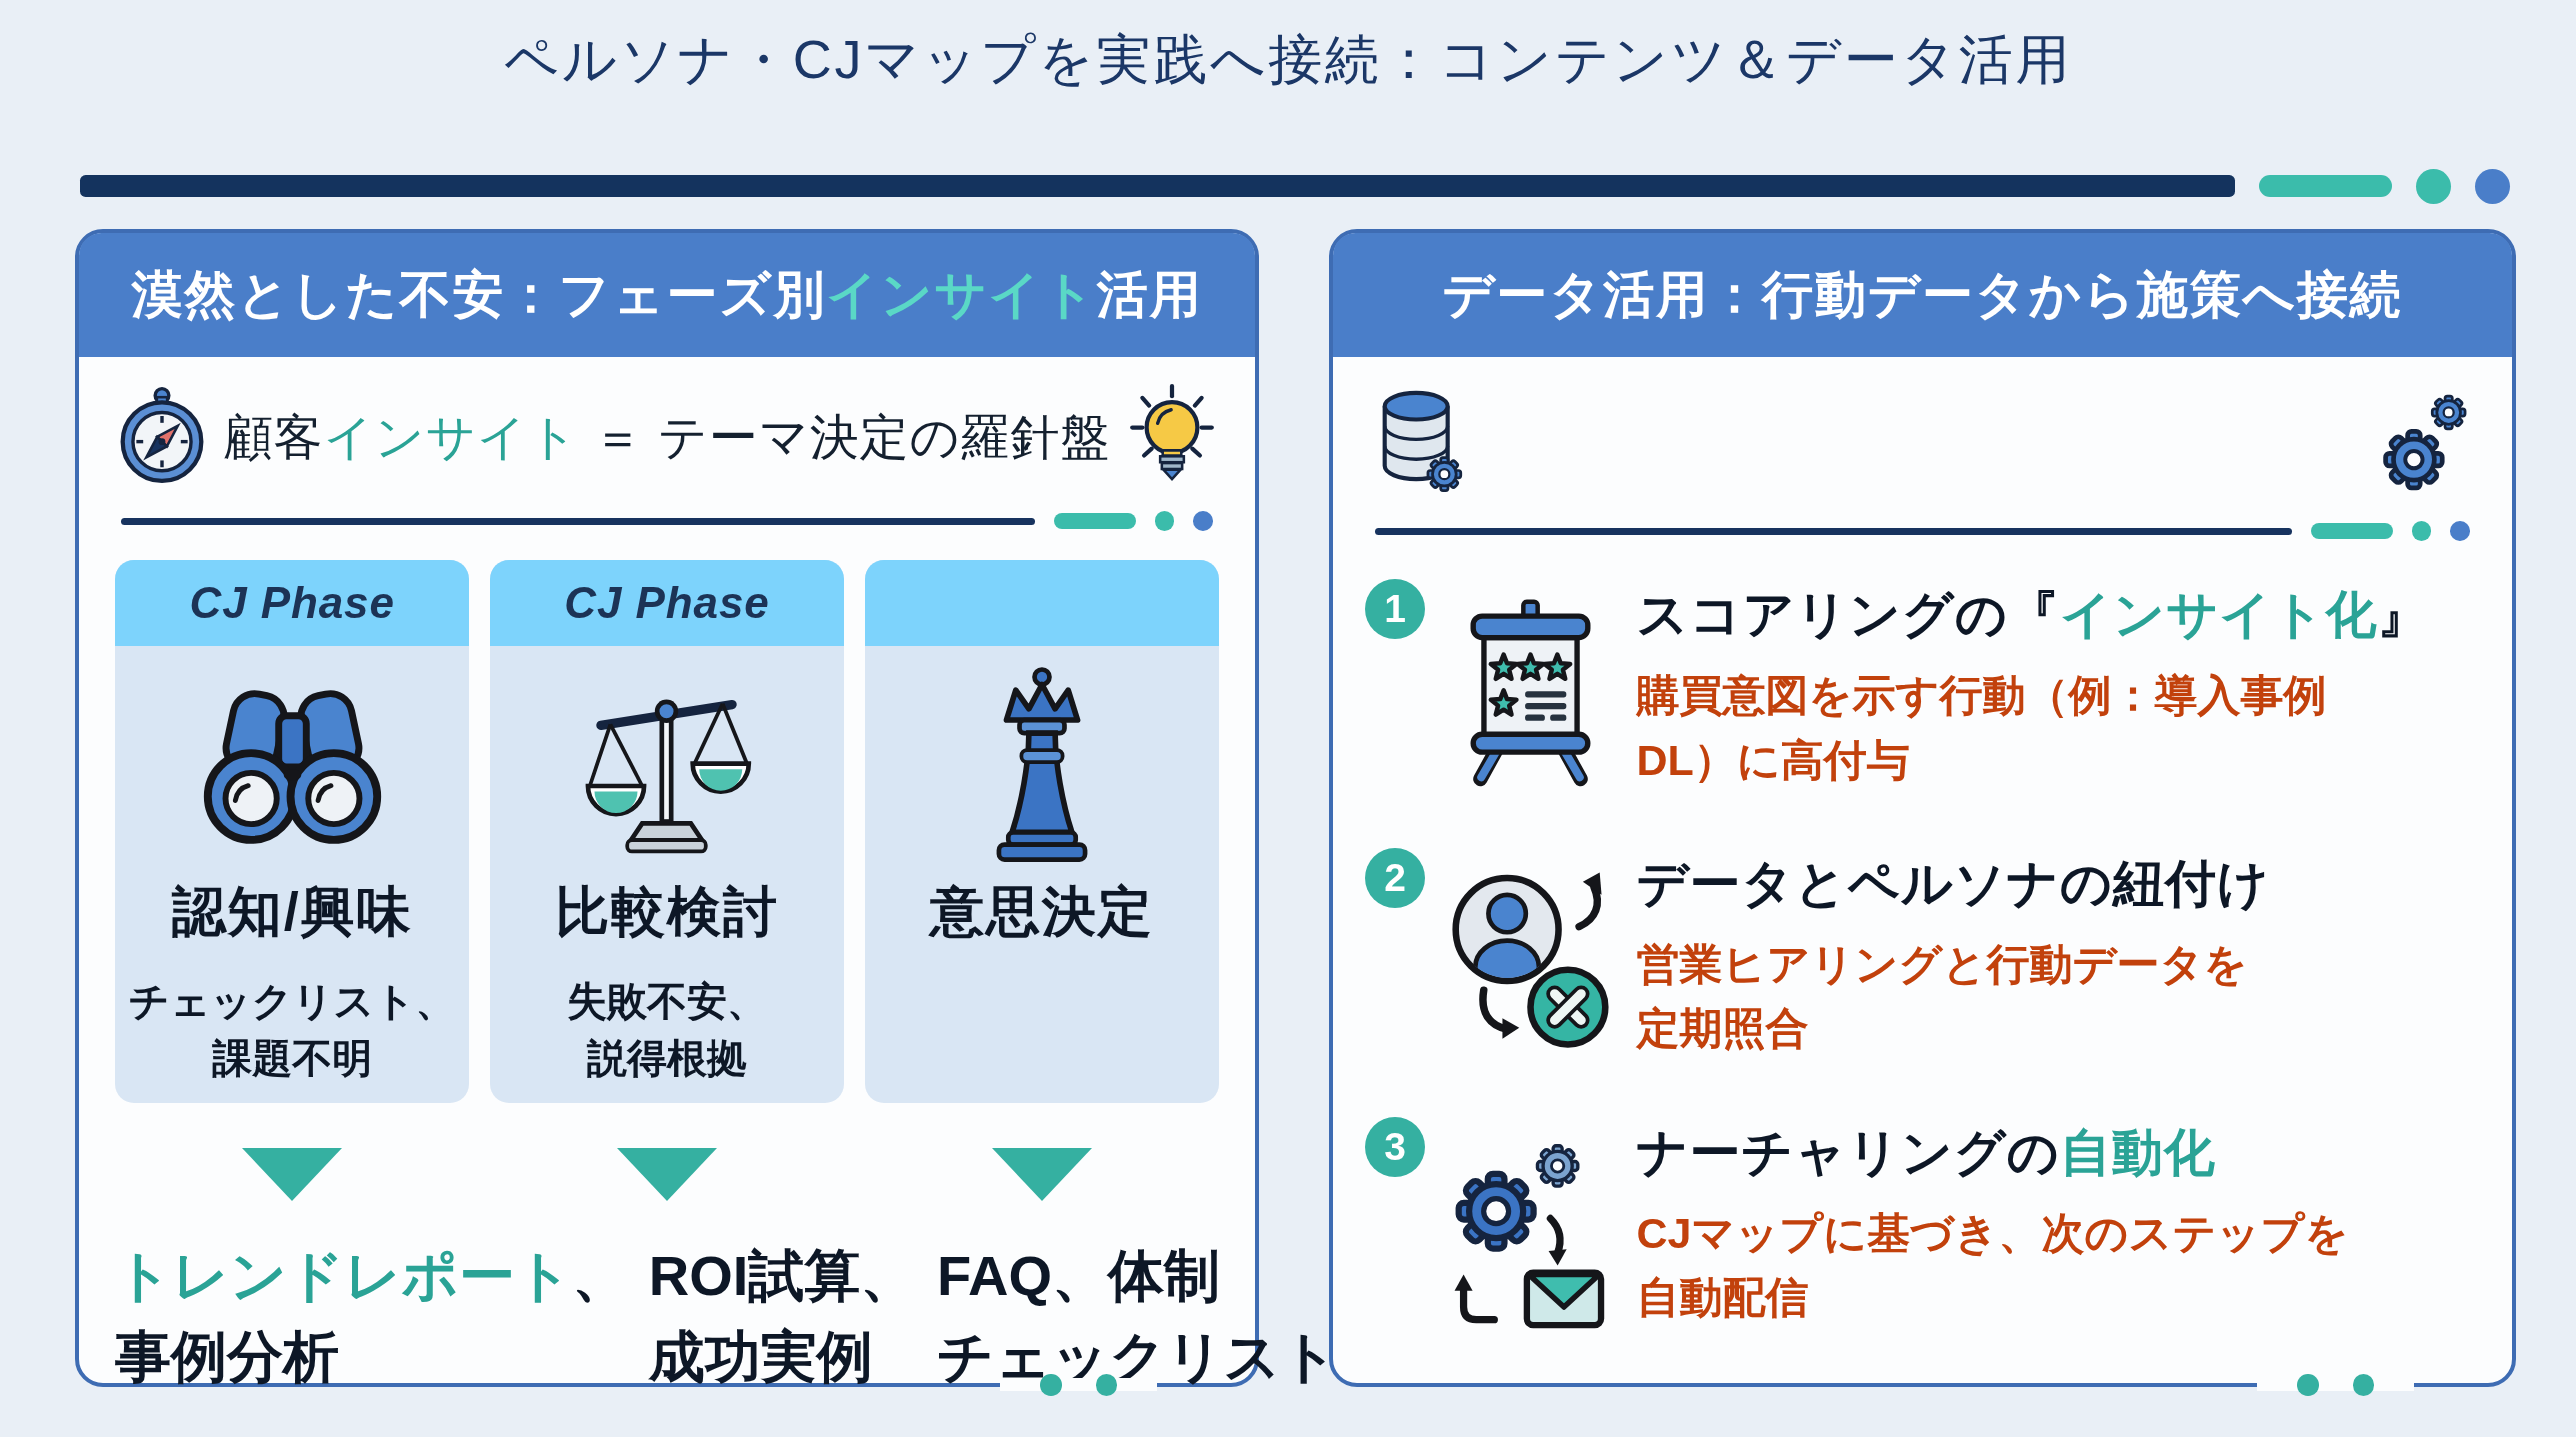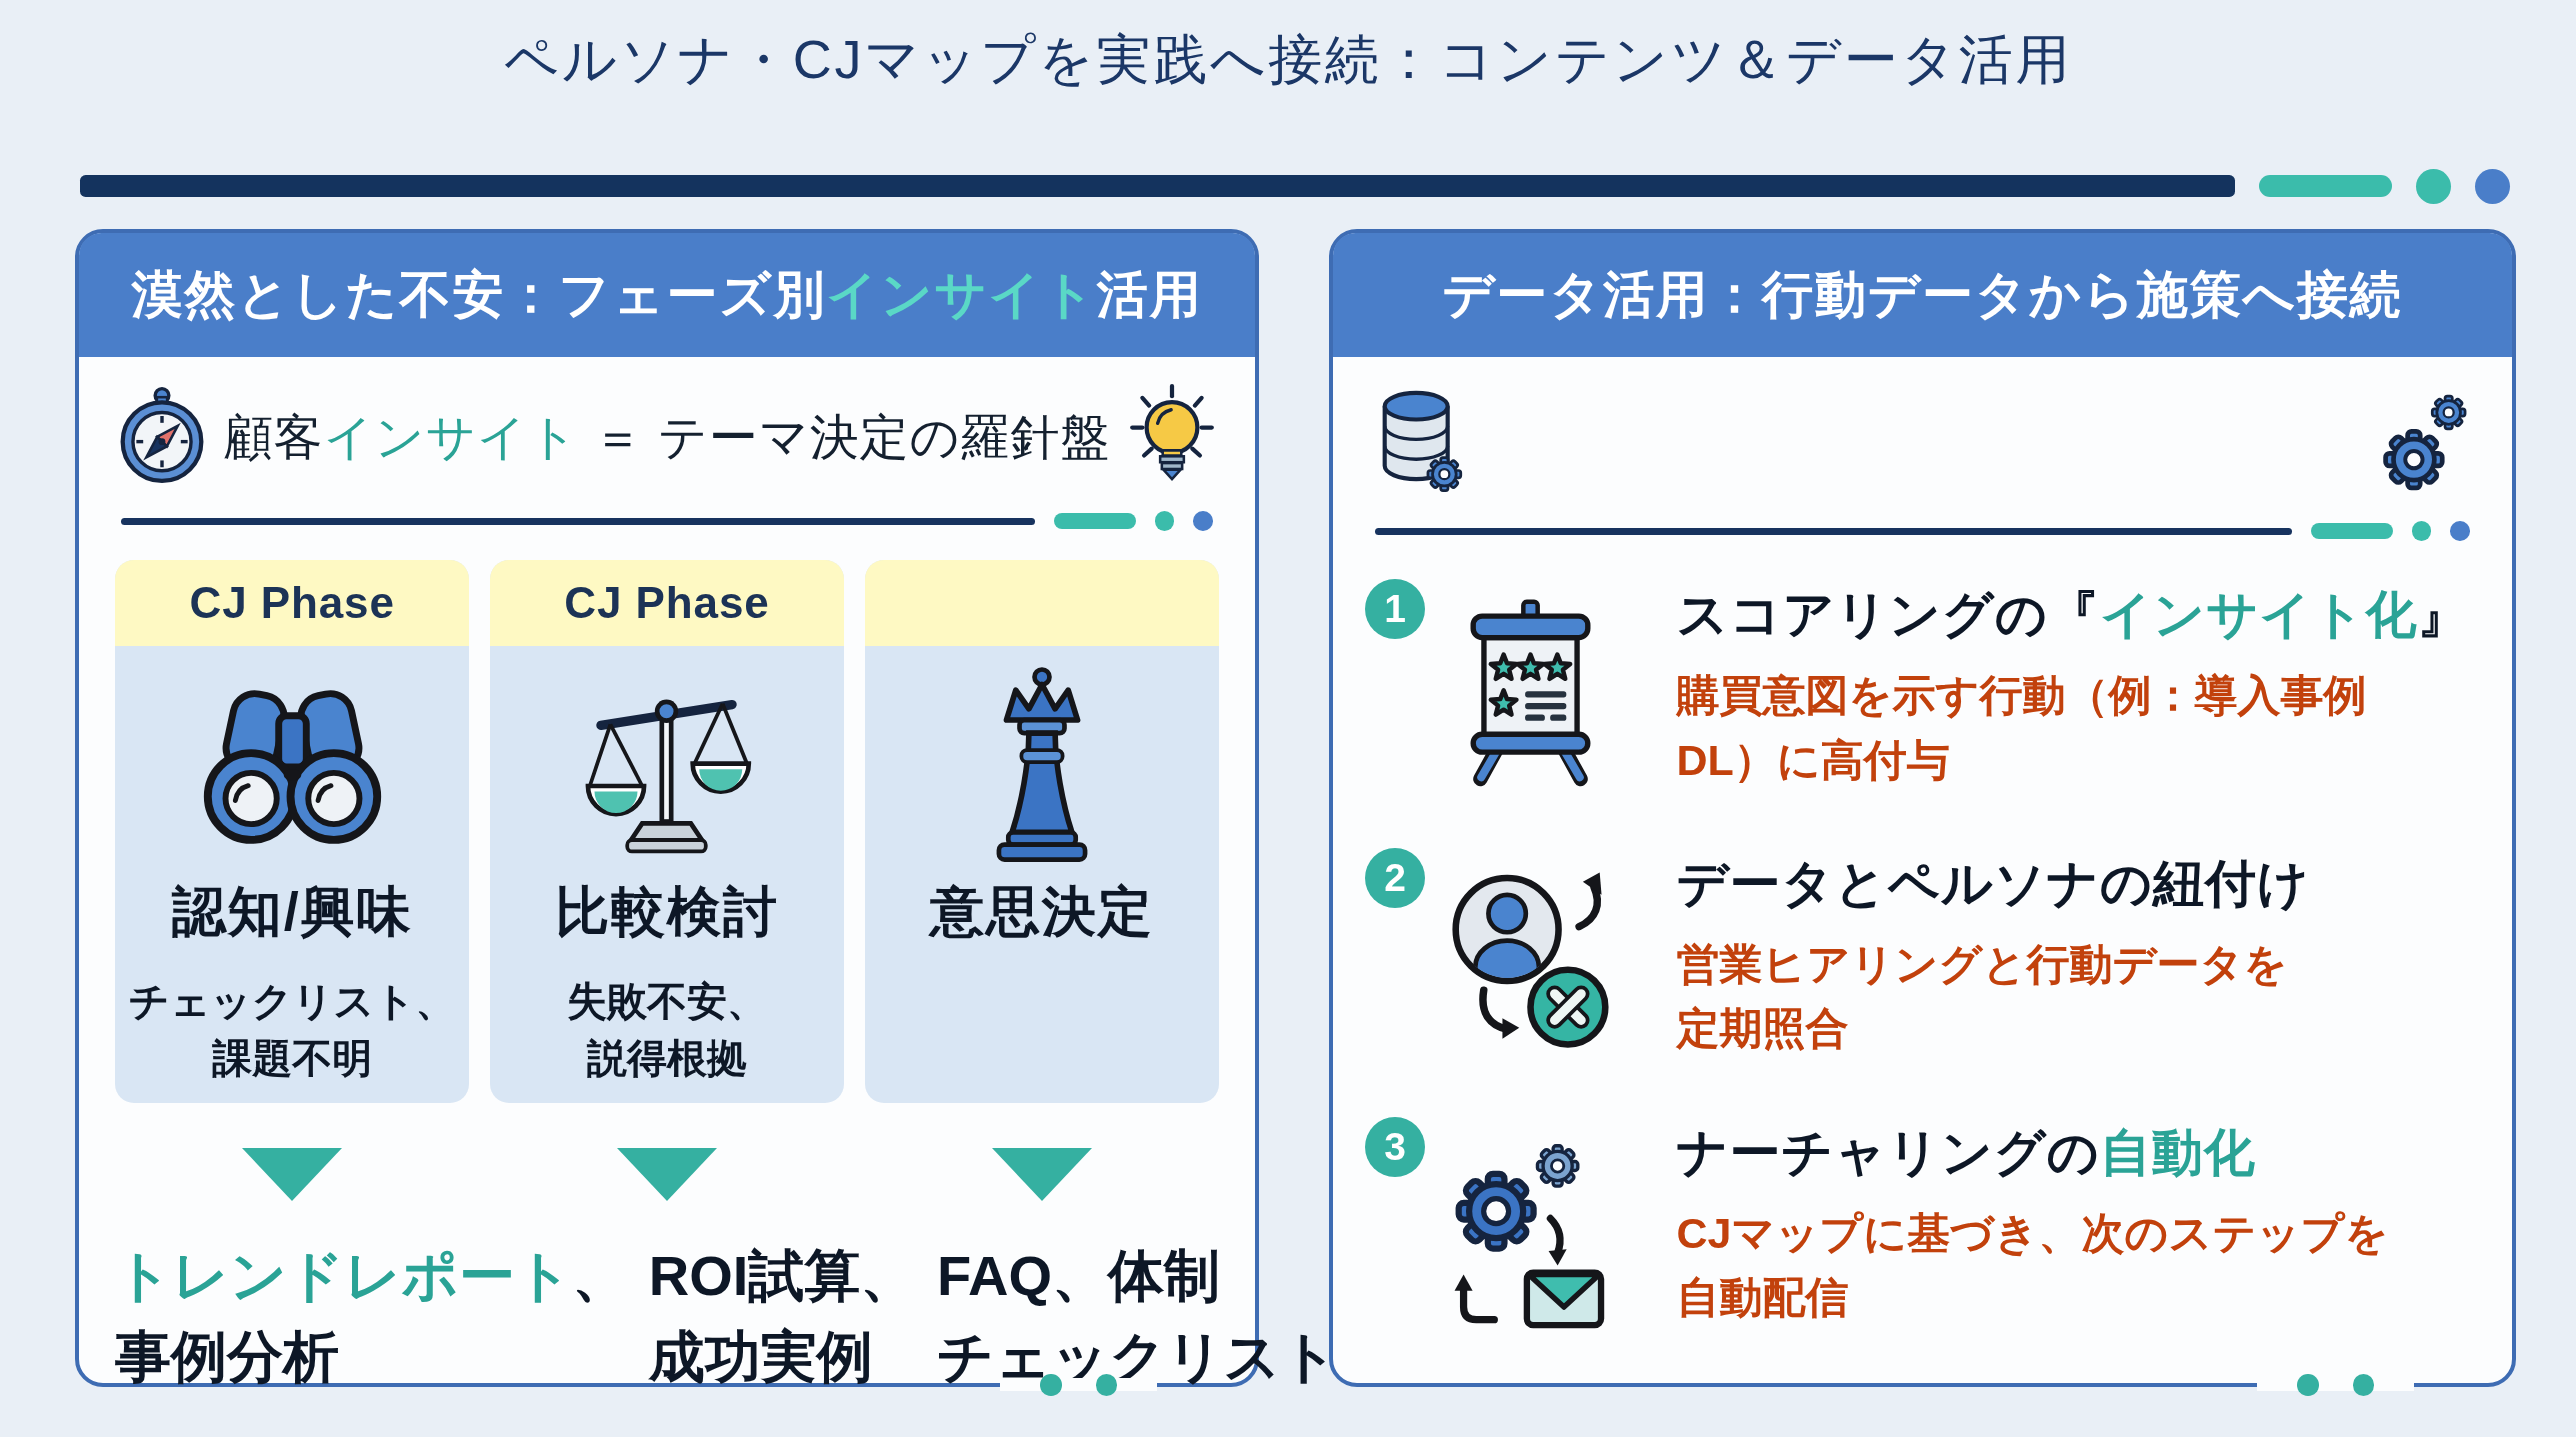--- a/index.html
+++ b/index.html
@@ -53,44 +53,44 @@
   .mini-divider .dash{width:82px;height:16px;background:#3bbcab;border-radius:8.4px;}
   .mini-divider .d-teal{width:19.7px;height:19.7px;border-radius:50%;background:#3bbcab;}
   .mini-divider .d-blue{width:19.7px;height:19.7px;border-radius:50%;background:#4a7ec9;}
 
   .cards-row{display:flex;gap:20.6px;padding:28px 36px 0;}
   .phase-card{
     flex:1;height:543px;background:#d9e6f4;border-radius:19px;
     display:flex;flex-direction:column;align-items:center;
   }
   .card-head{
-    width:100%;height:86px;background:#fef9c3;border-radius:19px 19px 0 0;
+    width:100%;height:86px;background:#7dd3fc;border-radius:19px 19px 0 0;
     display:flex;align-items:center;justify-content:center;
-    font-size:44px;font-weight:800;color:#1c3356;letter-spacing:0.9px;
+    font-size:44px;font-weight:800;color:#1c3356;letter-spacing:0.9px;font-style:italic;
   }
   .card-icon{height:223px;display:flex;align-items:center;justify-content:center;margin-top:7.5px;}
   .card-name{font-size:54px;font-weight:900;color:#0d1726;letter-spacing:1.9px;}
   .card-pain{font-size:40px;font-weight:800;color:#0d1726;text-align:center;line-height:1.42;margin-top:24px;white-space:nowrap;}
 
   .triangles-row{display:flex;gap:20.6px;padding:0 36px;margin-top:45px;}
   .tri-col{flex:1;display:flex;justify-content:center;}
   .triangle{width:0;height:0;border-left:50px solid transparent;border-right:50px solid transparent;border-top:53px solid #35b0a1;}
 
   .results-row{display:flex;gap:20.6px;padding:0 36px;margin-top:34px;}
   .result-col{flex:1;text-align:left;font-size:56px;font-weight:900;line-height:1.45;white-space:nowrap;}
 
   .items{display:flex;flex-direction:column;gap:54px;padding:36px 32px 0;}
   .item{display:flex;align-items:flex-start;gap:11.2px;}
   .item-num{
     width:60px;height:60px;border-radius:50%;background:#35b0a1;
     color:#fff;font-size:39px;font-weight:800;
     display:flex;align-items:center;justify-content:center;flex:none;margin-top:1.9px;
   }
   .item-icon{width:189px;flex:none;display:flex;justify-content:center;margin-top:13px;}
-  .item-text{flex:1;margin-top:3.7px;margin-left:40px;}
+  .item-text{flex:1;margin-top:3.7px;}
   .item-title{font-size:51px;font-weight:900;color:#0d1726;letter-spacing:0.9px;white-space:nowrap;}
   .item-body{font-size:43px;font-weight:700;color:#c2410c;line-height:1.5;margin-top:13px;}
 
   .panel-foot-dots{
     position:absolute;bottom:-8.4px;right:98px;width:157px;height:13px;
     background:#fcfdfe;display:flex;align-items:center;justify-content:center;gap:34px;
   }
   .panel-foot-dots .fdot{width:21.5px;height:21.5px;border-radius:50%;background:#35b0a1;flex:none;}
 </style>
 </head>

